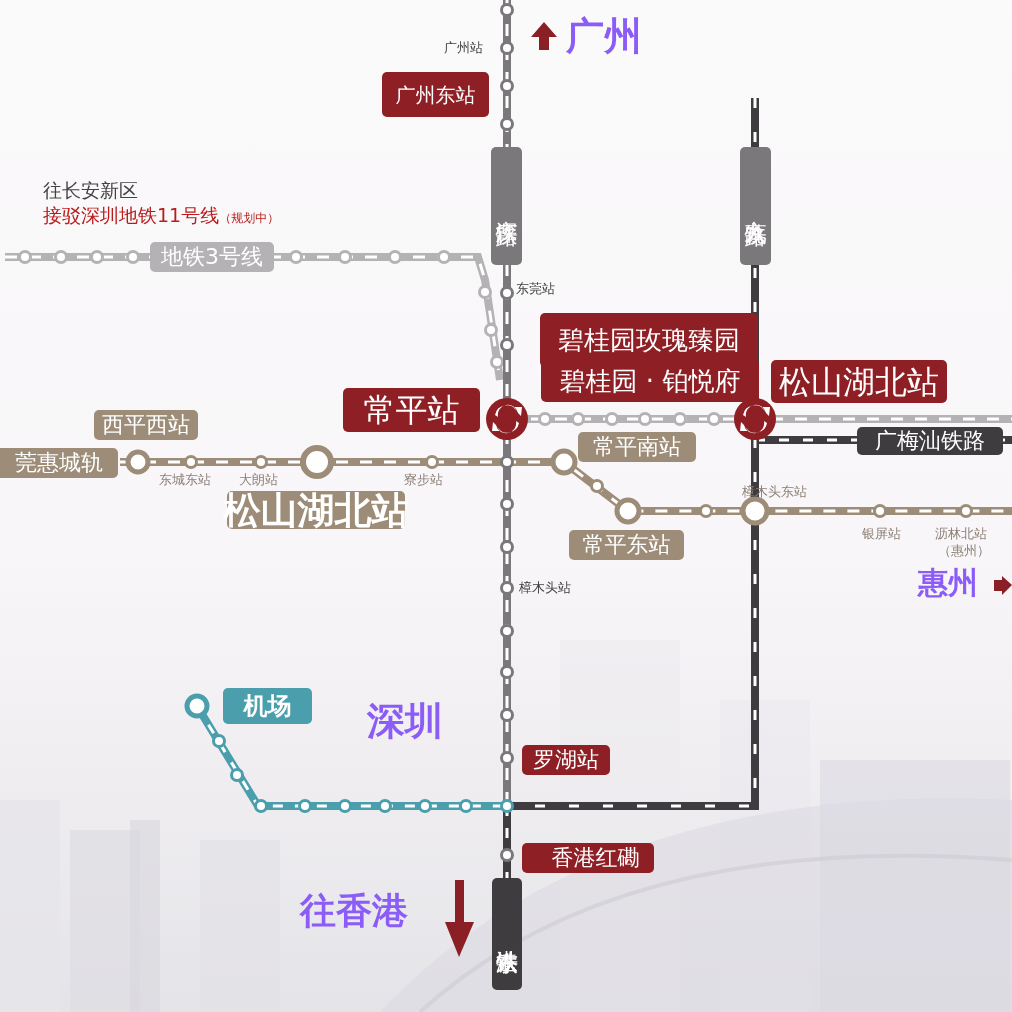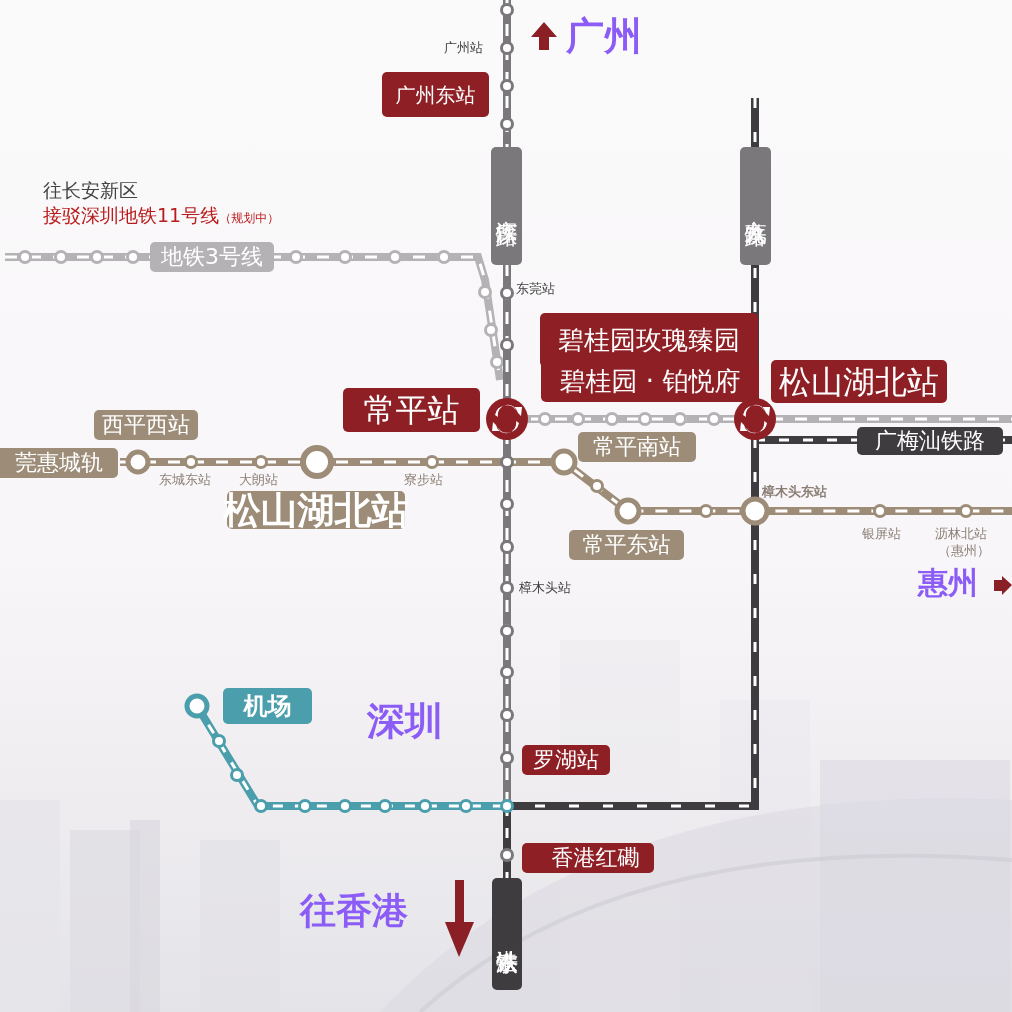--- a/index.html
+++ b/index.html
@@ -178,21 +178,21 @@
 <div class="lbl" style="left:43px;top:181px;font-size:19px;color:#444;">往长安新区</div>
 <div class="lbl" style="left:43px;top:206px;font-size:19px;color:#b91c1c;">
   <span>接驳深圳地铁11号线</span><span style="font-size:12px;">（规划中）</span>
 </div>
 
 <div class="lbl small" style="left:444px;top:41px;">广州站</div>
 <div class="lbl small" style="left:516px;top:282px;">东莞站</div>
 <div class="lbl small2" style="left:159px;top:473px;">东城东站</div>
 <div class="lbl small2" style="left:239px;top:473px;">大朗站</div>
 <div class="lbl small2" style="left:404px;top:473px;">寮步站</div>
-<div class="lbl small2" style="left:762px;top:485px;font-weight:bold;">樟木头东站</div>
+<div class="lbl small2" style="left:742px;top:485px;">樟木头东站</div>
 <div class="lbl small2" style="left:862px;top:527px;">银屏站</div>
 <div class="lbl small2" style="left:935px;top:527px;">沥林北站</div>
 <div class="lbl small2" style="left:938px;top:544px;">（惠州）</div>
 <div class="lbl small" style="left:519px;top:581px;">樟木头站</div>
 
 <div class="tag red" style="left:382px;top:72px;width:107px;height:45px;font-size:20px;">广州东站</div>
 <div class="tag lgray" style="left:150px;top:242px;width:124px;height:30px;font-size:22px;">地铁3号线</div>
 <div class="tag red" style="left:524px;top:313px;width:218px;height:54px;font-size:26px;margin-left:16px;">碧桂园玫瑰臻园</div>
 <div class="tag red" style="left:524px;top:360px;width:218px;height:42px;font-size:26px;margin-left:17px;">碧桂园 · 铂悦府</div>
 <div class="tag red" style="left:343px;top:388px;width:137px;height:44px;font-size:32px;">常平站</div>

